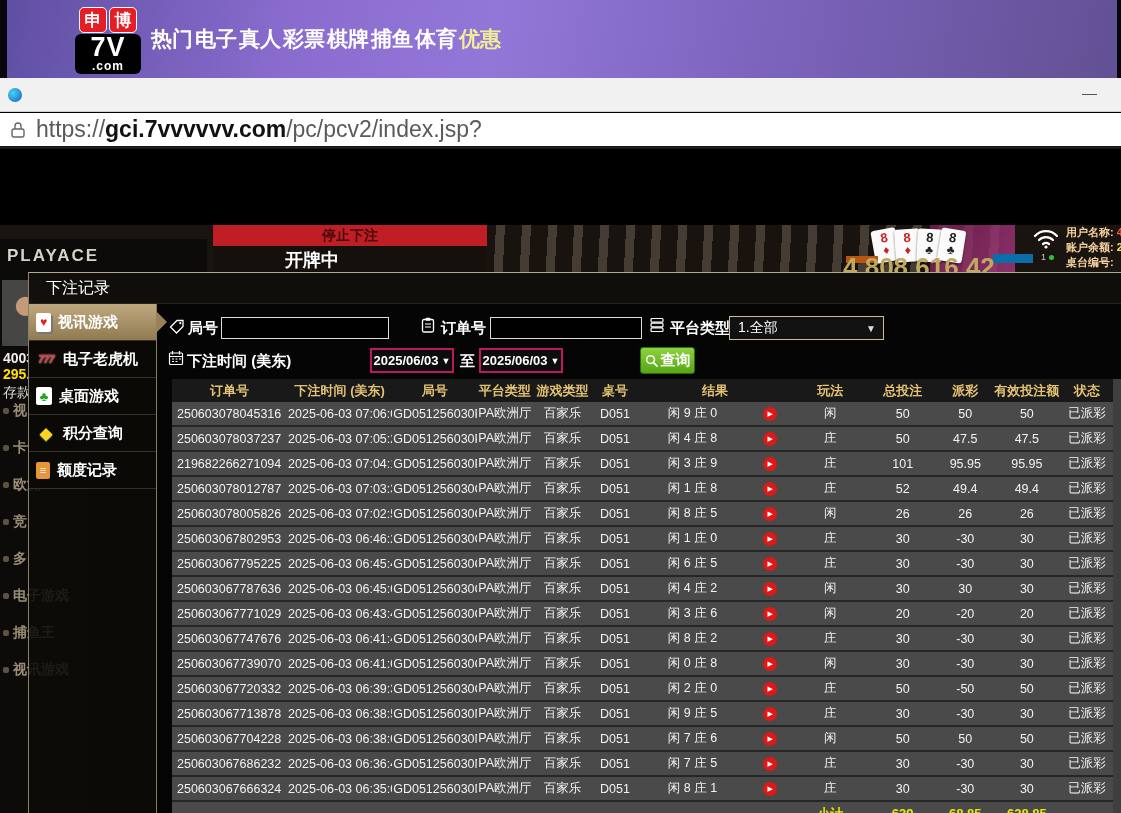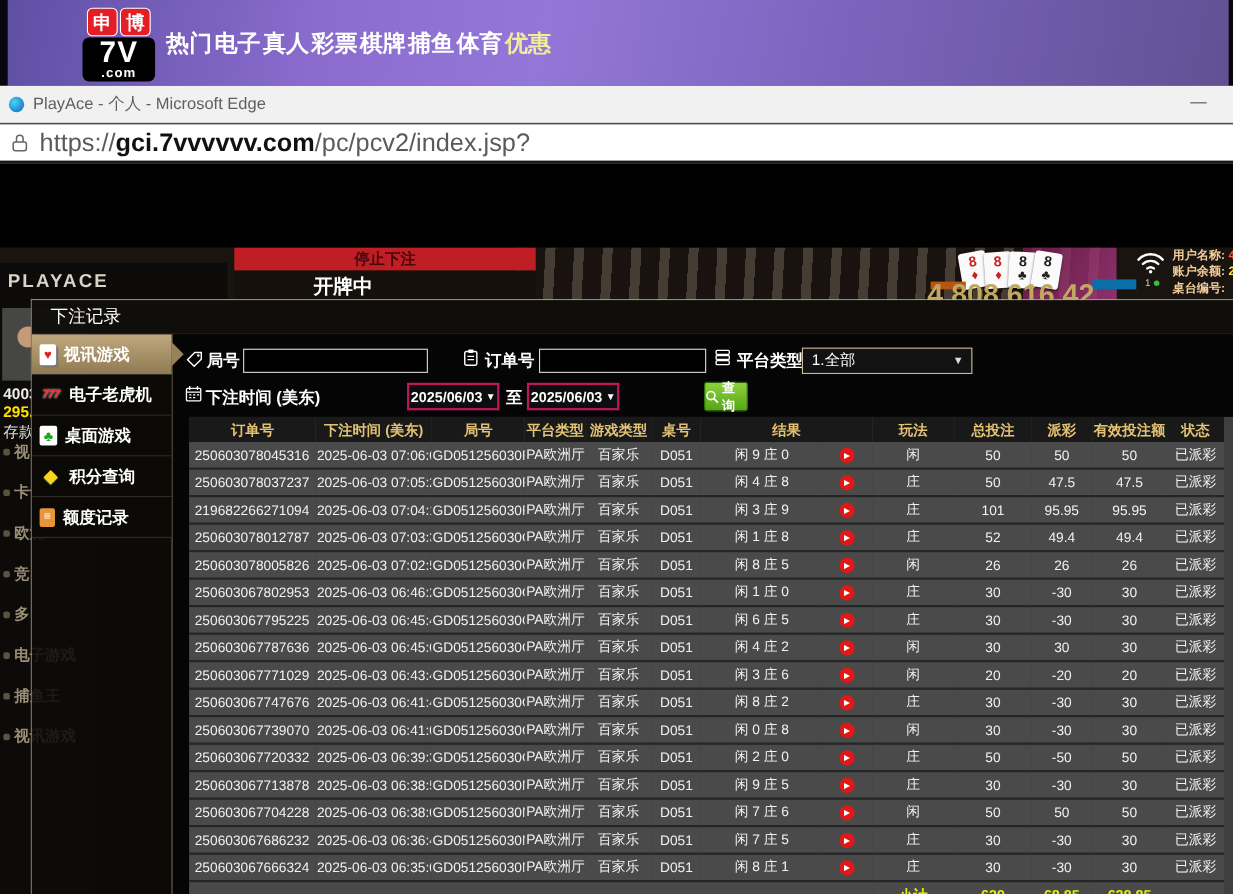--- a/index.html
+++ b/index.html
@@ -110,23 +110,23 @@
   #order-input{left:333px;top:13px;width:152px;}
   .f-select{position:absolute;left:572px;top:12px;width:155px;height:24px;background:#121212;
     border:1px solid #caba9a;color:#fff;font-size:14px;display:flex;align-items:center;
     padding-left:8px;box-sizing:border-box;cursor:pointer;}
   .f-select .arr{position:absolute;right:7px;font-size:10px;color:#ddd;}
   .f-date{position:absolute;top:44px;width:84px;height:25px;background:#0d0d0d;border:2px solid #be185d;
     color:#fff;font-weight:bold;font-size:13px;display:flex;align-items:center;justify-content:center;
     gap:3px;box-sizing:border-box;cursor:pointer;}
   .f-date .arr{font-size:9px;}
   #date-from{left:213px;} #date-to{left:322px;}
-  .f-search{position:absolute;left:483px;top:43px;width:40px;height:27px;
+  .f-search{position:absolute;left:483px;top:43px;width:55px;height:27px;
     background:linear-gradient(#8ed23e,#57a517);border:1px solid #2e6e08;border-radius:3px;
-    color:#fff;font-size:12px;font-weight:bold;display:flex;align-items:center;justify-content:center;
+    color:#fff;font-size:15px;font-weight:bold;display:flex;align-items:center;justify-content:center;
     gap:3px;cursor:pointer;box-sizing:border-box;}
   
   .table-zone{position:absolute;left:15px;top:75px;right:0;bottom:0;background:#3f3f3f;}
   table.records{border-collapse:collapse;table-layout:fixed;width:941px;}
   .records th{height:21px;background:#191919;color:#e3c273;font-size:13px;font-weight:bold;
     text-align:center;overflow:hidden;white-space:nowrap;}
   .records td{height:21px;background:#4a4a4a;color:#f2f2f2;font-size:12.5px;text-align:center;
     border-bottom:2px solid #262626;overflow:hidden;white-space:nowrap;}
   .records td.c-order{text-align:left;padding-left:5px;}
   .pay-pos{color:#e23434;} .pay-neg{color:#4ae04a;}
@@ -158,21 +158,20 @@
       <span class="nav-item">彩票</span>
       <span class="nav-item">棋牌</span>
       <span class="nav-item">捕鱼</span>
       <span class="nav-item">体育</span>
       <span class="nav-item highlight">优惠</span>
     </div>
 </div>
 
 <div class="titlebar">
   <div class="edge-icon"></div>
-  <span class="titlebar-text">PlayAce - 个人 - Microsoft Edge</span>
   <span class="min-btn">—</span>
 </div>
 
 <div class="urlbar">
   <svg class="lock" width="16" height="18" viewBox="0 0 16 18">
     <rect x="2" y="8" width="12" height="8" rx="2" fill="none" stroke="#666" stroke-width="1.4"></rect>
     <path d="M5 8 V5 a3 3 0 0 1 6 0 V8" fill="none" stroke="#666" stroke-width="1.4"></path>
   </svg>
   <span class="url-text"><span class="url-muted">https://</span><span class="url-host">gci.7vvvvvv.com</span><span class="url-muted">/pc/pcv2/index.jsp?</span></span>
 </div>

